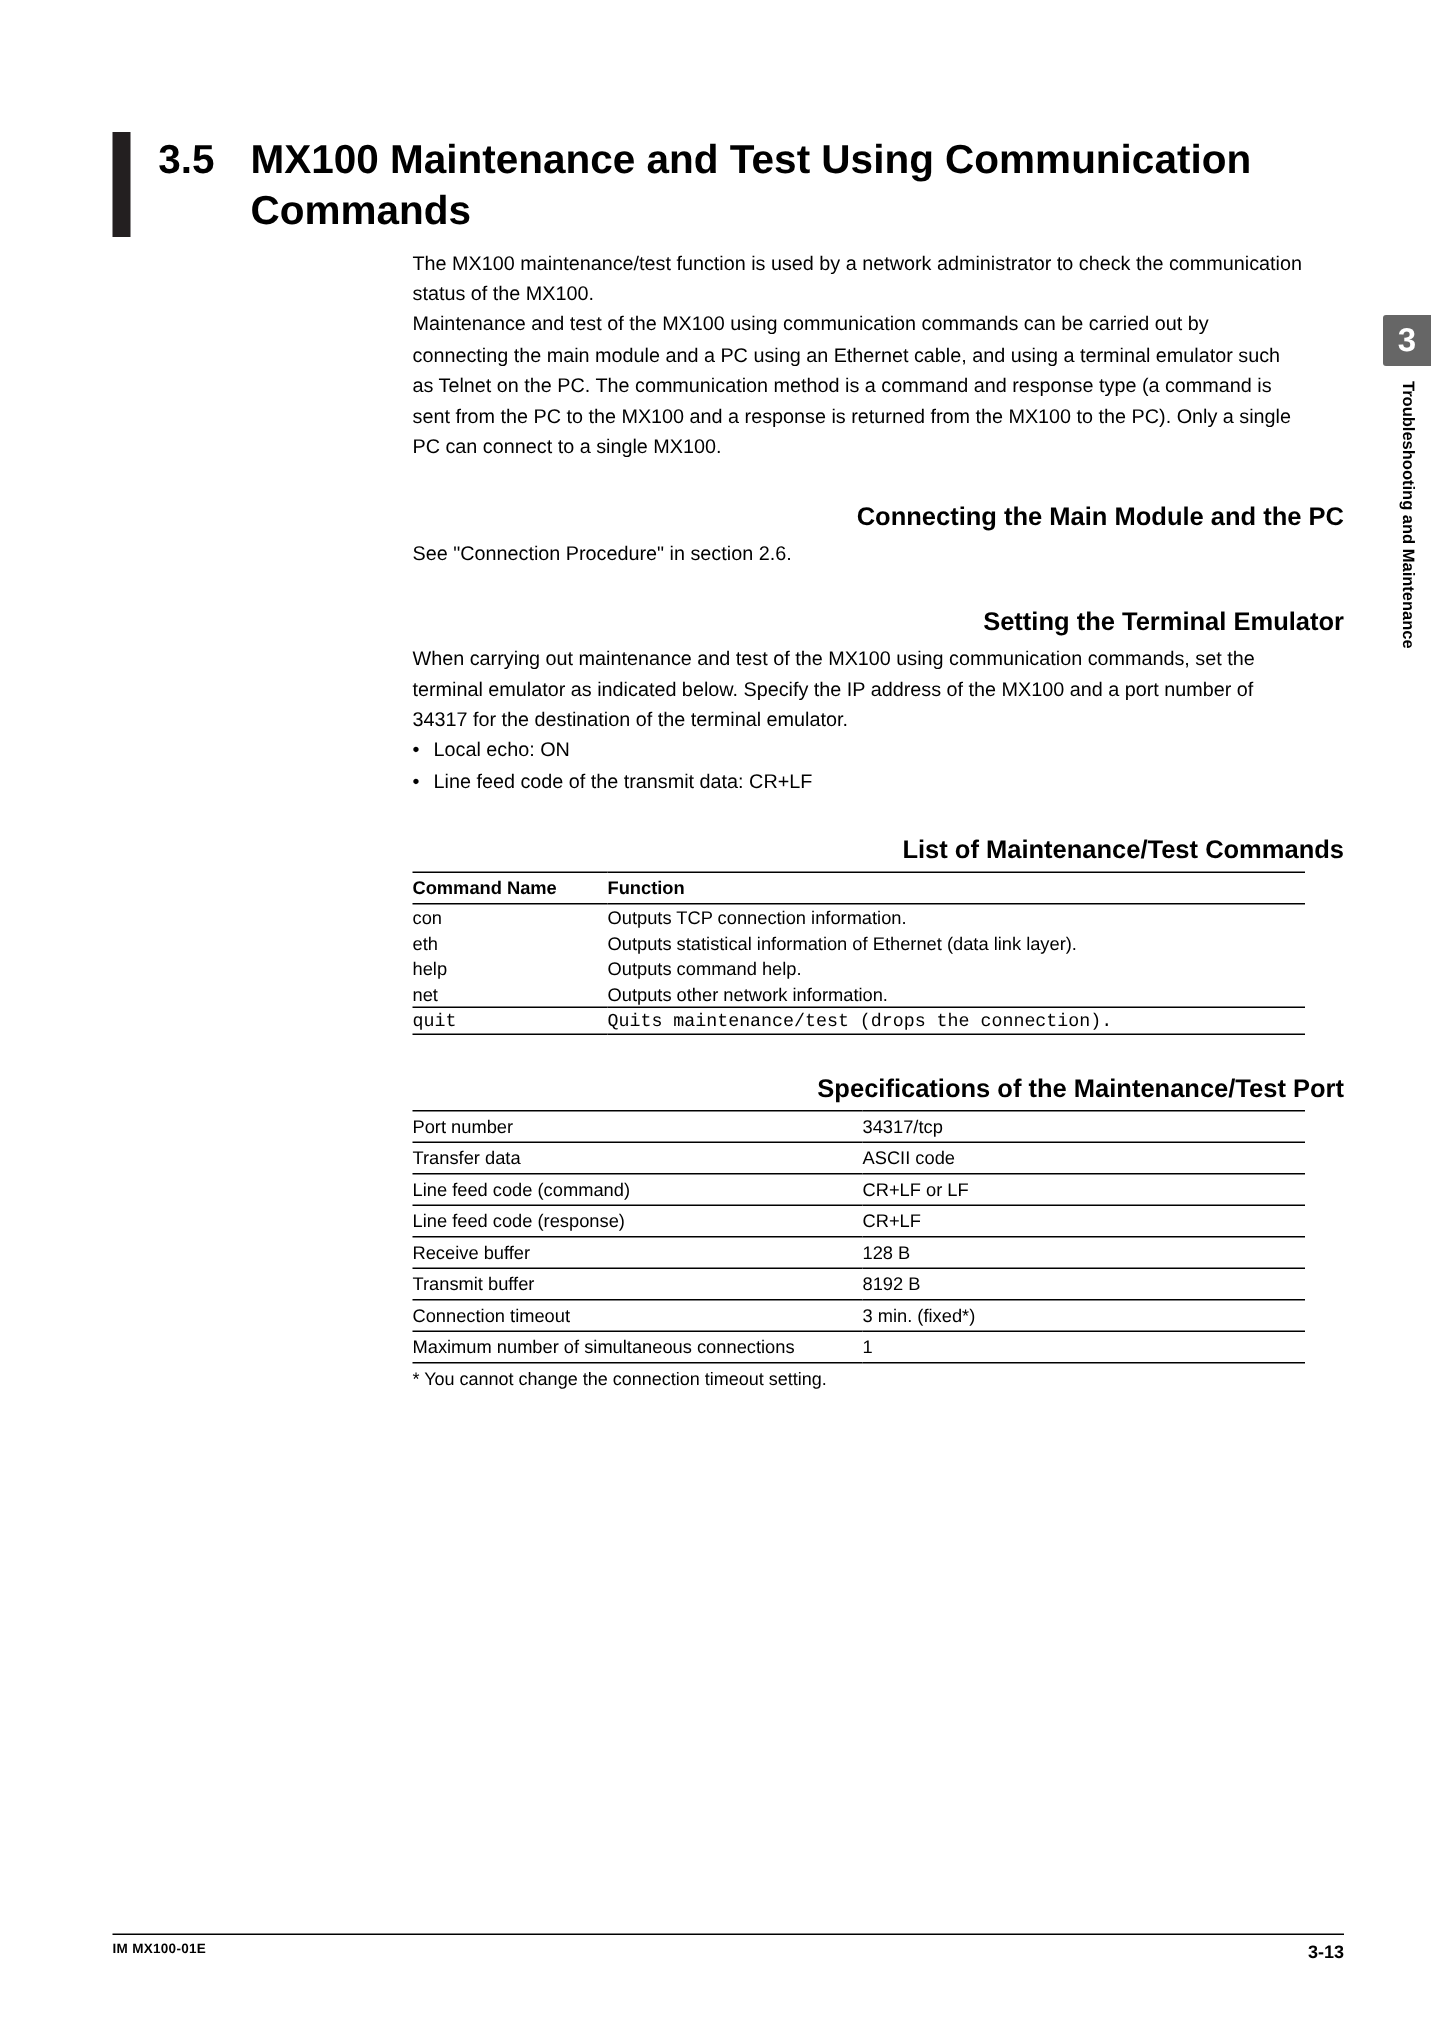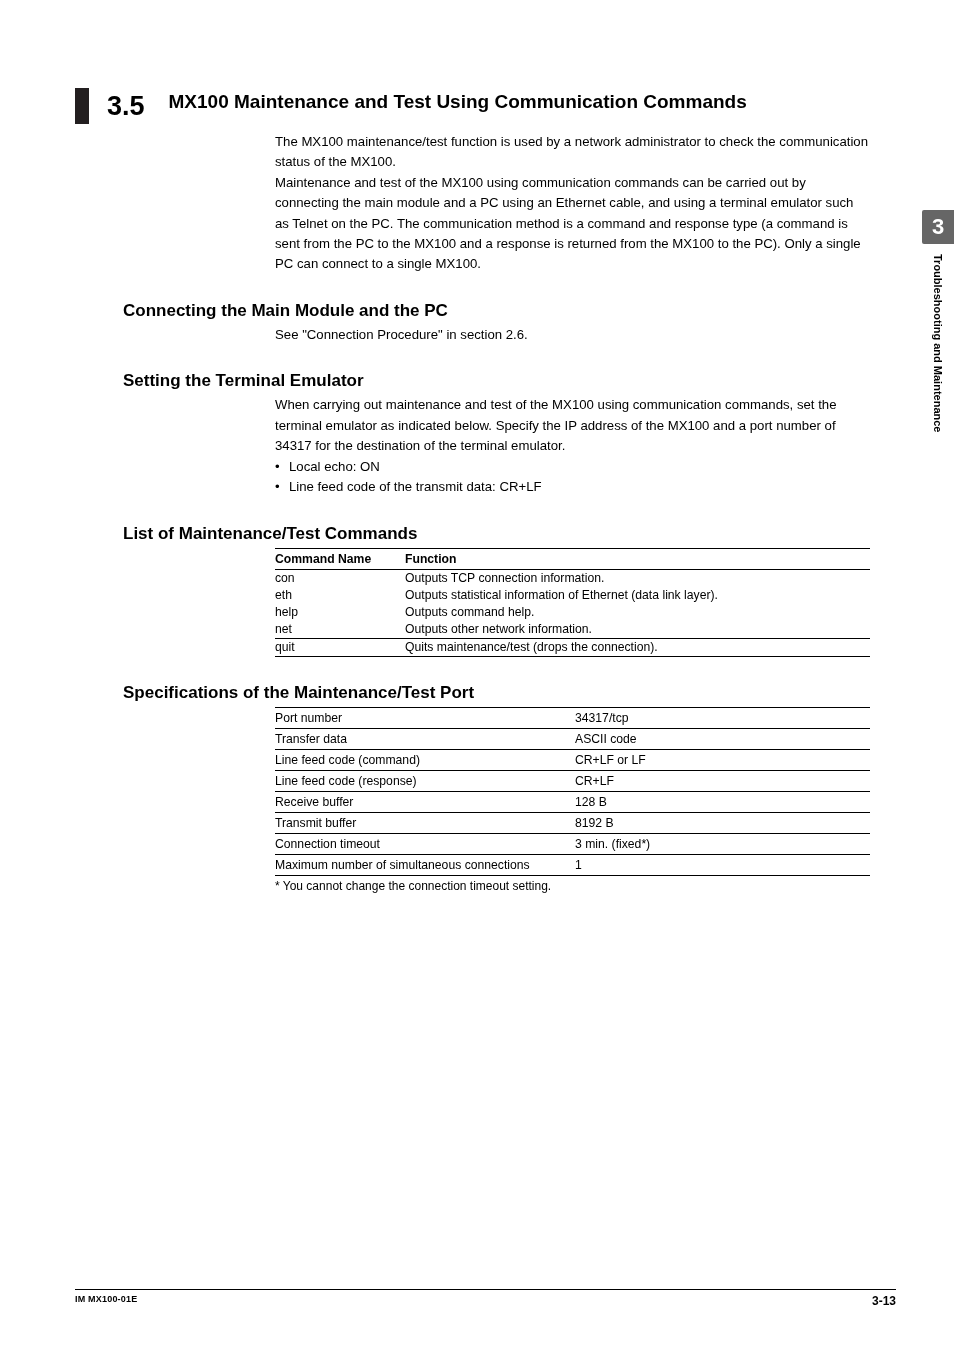--- a/index.html
+++ b/index.html
@@ -56,39 +56,40 @@
     margin-right: 18px;
   }
   .section-num {
     font-size: 27px;
     font-weight: bold;
     margin-right: 24px;
     line-height: 1.25;
     padding-top: 2px;
   }
   .section-title {
-    font-size: 19px;
+    font-size: 27px;
     font-weight: bold;
     line-height: 1.25;
     padding-top: 2px;
   }
   .body-indent {
     margin-left: 200px;
     margin-right: 26px;
   }
   .body-text {
     font-size: 13.2px;
     line-height: 1.55;
   }
   .h2 {
     font-size: 17px;
     font-weight: bold;
     margin-left: 48px;
     margin-top: 26px;
     margin-bottom: 4px;
+    text-align: right;
   }
   ul.bull {
     list-style: none;
     padding: 0;
   }
   ul.bull li {
     font-size: 13.2px;
     line-height: 1.55;
     padding-left: 14px;
     position: relative;
@@ -108,21 +109,21 @@
   table.cmd-table th {
     text-align: left;
     font-weight: bold;
     border-top: 1.4px solid #000;
     border-bottom: 1px solid #000;
     padding: 3px 4px 3px 0;
   }
   table.cmd-table td {
     padding: 1.5px 4px 1.5px 0;
   }
-  table.cmd-table tr.midline td { border-top: 1px solid #000; }
+  table.cmd-table tr.midline td { border-top: 1px solid #000; font-family: Liberation Mono, monospace; }
   table.cmd-table tr.lastline td { border-bottom: 1.4px solid #000; }
   .cmd-col1 { width: 130px; }
 
   table.spec-table {
     width: 100%;
     border-collapse: collapse;
     font-size: 12.2px;
     margin-top: 2px;
   }
   table.spec-table td {

